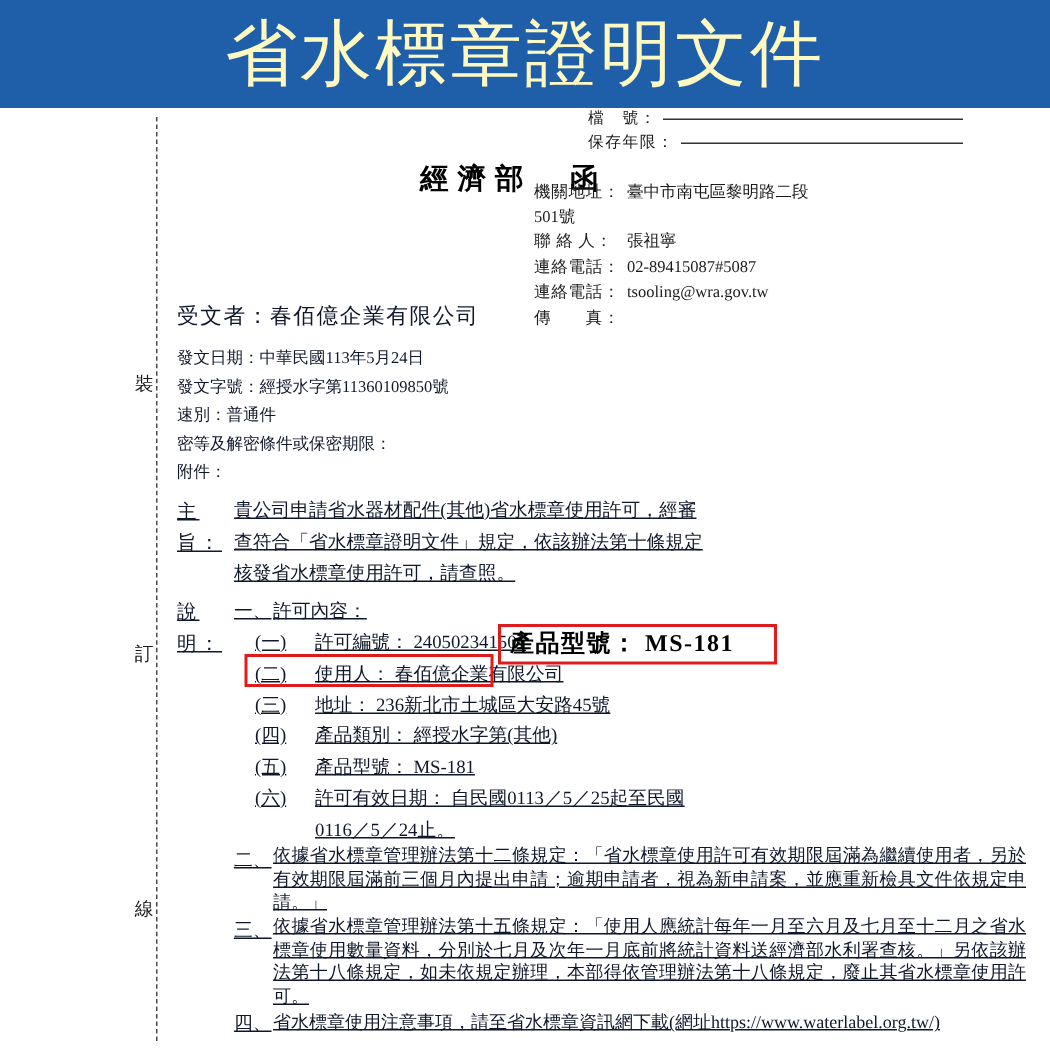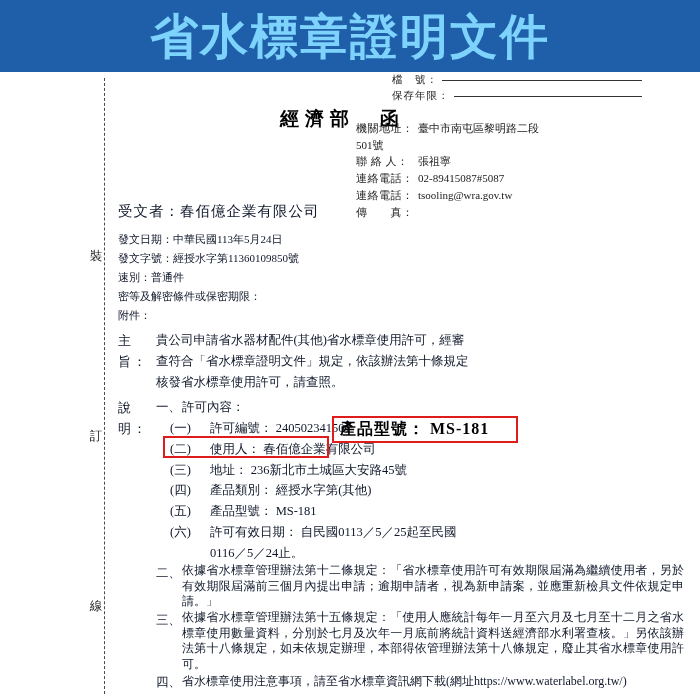--- a/index.html
+++ b/index.html
@@ -21,24 +21,24 @@
     position: absolute;
     left: 0; top: 0;
     width: 700px; height: 72px;
     background: #1f5fa9;
     display: flex;
     align-items: center;
     justify-content: center;
     overflow: hidden;
   }
   .banner-title {
-    color: #7dd3fc;
+    color: #fef9c3;
     font-family: "DejaVu Serif", "Liberation Serif", serif;
     font-size: 48px;
-    font-weight: 700;
+    font-weight: 400;
     letter-spacing: 2px;
     white-space: nowrap;
     line-height: 1;
   }
 
   
   .sheet {
     position: absolute;
     left: 0; top: 72px;
     width: 700px; height: 628px;
@@ -124,20 +124,21 @@
     font-size: 14.5px;
     margin-bottom: 7px;
     letter-spacing: 1px;
   }
   .meta { font-size: 11px; line-height: 1.72; }
 
   .sec {
     margin-top: 5px;
     display: flex;
     align-items: flex-start;
+    text-decoration: underline;
   }
   .sec-head {
     flex: none;
     width: 38px;
     font-size: 13px;
     font-weight: 400;
     letter-spacing: 2px;
   }
   .sec-body {
     flex: 1;

